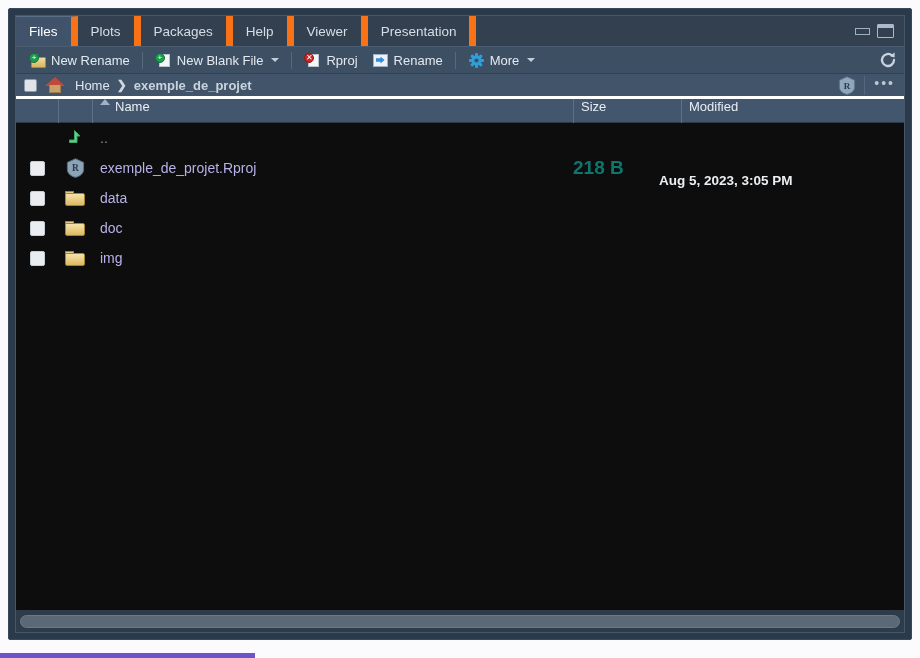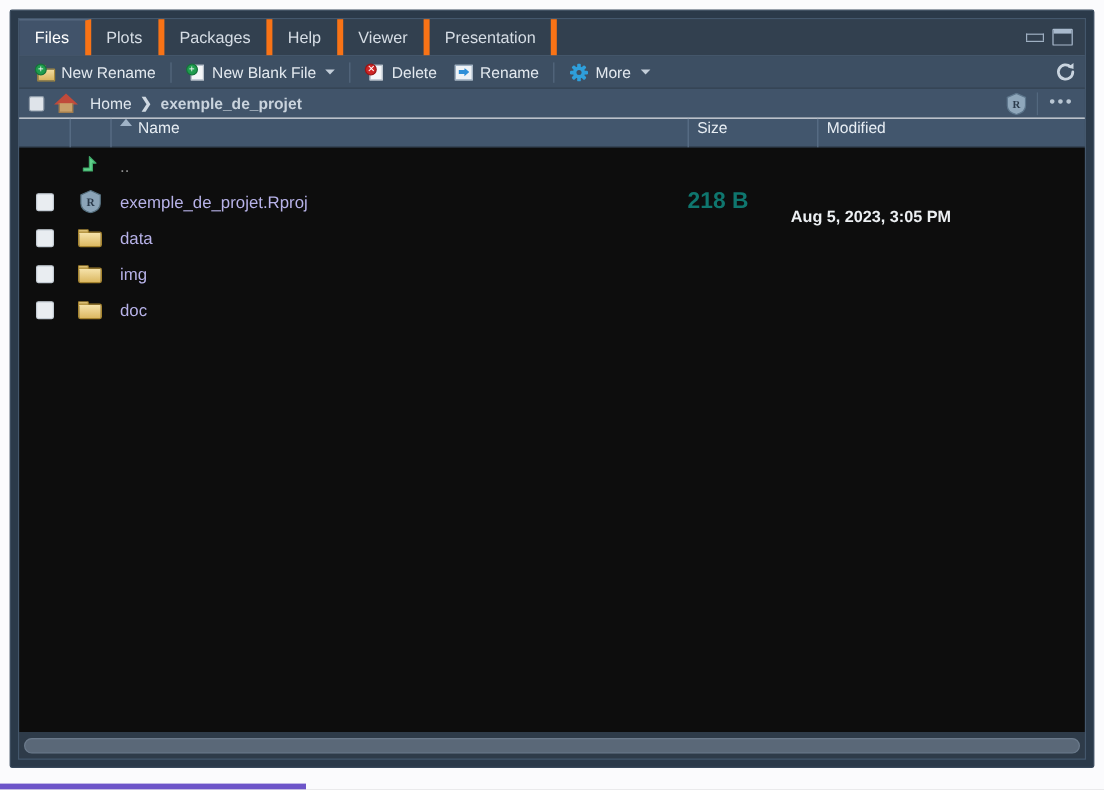--- a/index.html
+++ b/index.html
@@ -32,21 +32,21 @@
     position: absolute; left: 0; top: 0; right: 0; height: 31px;
     background: #32404f;
     border-bottom: 1px solid #4a5d72;
     display: flex; align-items: stretch;
   }
   .tab {
     display: flex; align-items: center;
     padding: 0 13px;
     font-size: 13.5px;
     color: #d6dde5;
-    border-right: 5px solid #f97316;
+    border-right: 7px solid #f97316;
     cursor: default;
     white-space: nowrap;
   }
   .tab.active {
     background: #41536a;
     color: #ffffff;
     border-top: 1px solid #5a6e86;
   }
   .tabstrip-fill { flex: 1; }
   .win-ctrls {
@@ -136,21 +136,21 @@
     position: absolute; left: 0; top: 0; width: 17px; height: 15px;
   }
   .refresh {
     width: 20px; height: 20px; position: relative; margin-right: 6px;
   }
 
   
   .crumbbar {
     position: absolute; left: 0; top: 58px; right: 0; height: 25px;
     background: #41546a;
-    border-bottom: 1px solid #ffffff;
+    border-bottom: 3px solid #ffffff;
     display: flex; align-items: center;
     padding-left: 8px;
     font-size: 13px; color: #dfe6ed;
   }
   .cb {
     width: 13px; height: 13px;
     background: #dfe4ea; border: 1px solid #8d9aa8; border-radius: 2px;
     flex: 0 0 auto;
   }
   .home-ico {
@@ -316,21 +316,21 @@
           <span class="caret"></span>
         </div>
 
         <div class="tsep"></div>
 
         <div class="tbtn">
           <span class="ico">
             <span class="page-w"></span>
             <span class="badge red">✕</span>
           </span>
-          <span>Delete</span>
+          <span>Rproj</span>
         </div>
 
         <div class="tbtn">
           <span class="ico">
             <span class="rename-ic"></span>
             <span class="rename-ar"></span>
           </span>
           <span>Rename</span>
         </div>
 
@@ -449,36 +449,36 @@
         <div class="row">
           <div class="c-check">
             <span class="cb"></span>
           </div>
           <div class="c-icon">
             <span class="fold2">
                 <span class="fold2-tab"></span>
                 <span class="fold2-base"></span>
               </span>
           </div>
-          <div class="c-name">img</div>
+          <div class="c-name">doc</div>
           <div class="c-size"></div>
           <div class="c-mod"></div>
         </div>
 
         <div class="row">
           <div class="c-check">
             <span class="cb"></span>
           </div>
           <div class="c-icon">
             <span class="fold2">
                 <span class="fold2-tab"></span>
                 <span class="fold2-base"></span>
               </span>
           </div>
-          <div class="c-name">doc</div>
+          <div class="c-name">img</div>
           <div class="c-size"></div>
           <div class="c-mod"></div>
         </div>
 
       </div>
 
       <div class="hscroll">
         <div class="hthumb"></div>
       </div>
 

